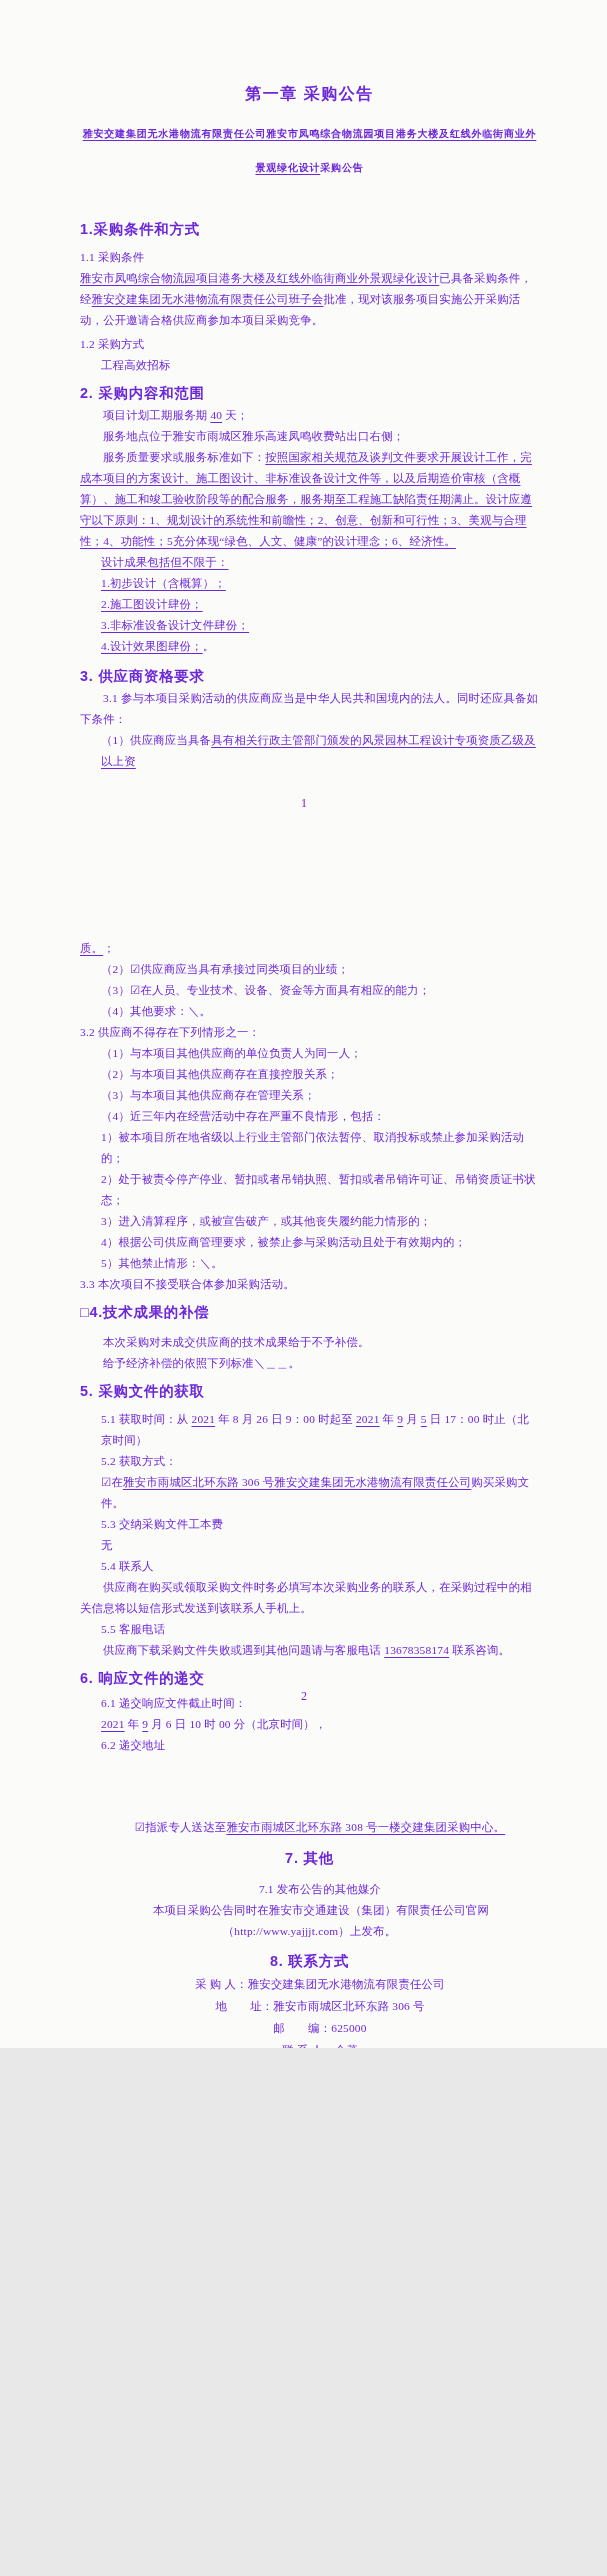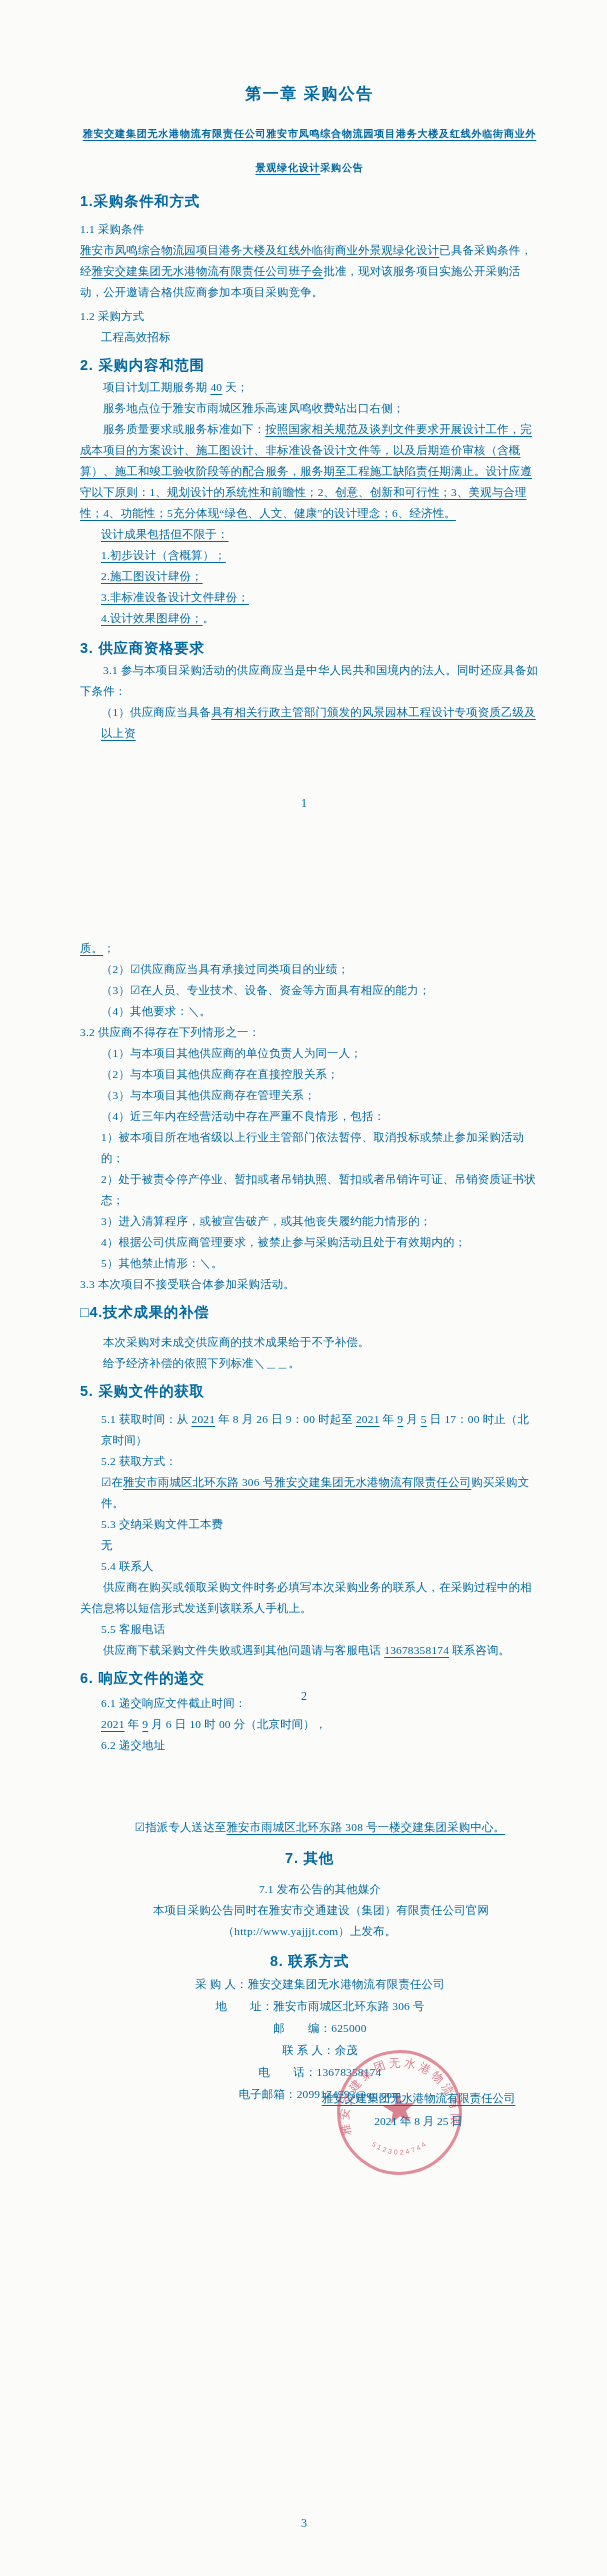--- a/index.html
+++ b/index.html
@@ -1,40 +1,40 @@
 <!DOCTYPE html>
 <html style="font-size:12px"><head>
 <meta charset="utf-8">
 <style>
   html,body{margin:0;padding:0;background:#e8e8e8;}
   .doc{
-    position:relative;width:608px;height:2576px;margin:0 auto;
+    position:relative;width:608px;height:2048px;margin:0 auto;
     background:#fbfbfa;overflow:hidden;
     font-family:"Liberation Serif","DejaVu Serif",serif;
-    color:#0369a1;
+    color:#6d28d9;
   }
   .pg{position:absolute;left:80px;width:459px;}
   .pg1{top:82px;} .pg2{top:938px;} .pg3{top:1817px;text-align:center;}
   p{margin:0;font-size:11.4px;line-height:21px;letter-spacing:0.2px;}
   .chapter{font-size:16px;font-weight:bold;text-align:center;line-height:23px;
     font-family:"Liberation Sans","DejaVu Sans",sans-serif;letter-spacing:1.5px;margin-bottom:12px;}
   .doctitle{font-size:10px;font-weight:bold;text-align:center;line-height:34px;
     font-family:"Liberation Sans","DejaVu Sans",sans-serif;letter-spacing:0.8px;}
   .hd{font-size:14.4px;font-weight:bold;line-height:23px;letter-spacing:0.8px;
     font-family:"Liberation Sans","DejaVu Sans",sans-serif;}
   .u{text-decoration:underline;text-underline-offset:3px;text-decoration-thickness:0.8px;}
   .ind{padding-left:21px;}
   .ti{text-indent:23px;}
   .pageno{position:absolute;left:0;width:608px;text-align:center;font-size:12px;line-height:18px;}
   .pn1{top:794px;} .pn2{top:1687px;} .pn3{top:2514px;}
   .sign{position:absolute;right:64px;top:2087px;width:251px;text-align:center;
     font-size:11.4px;line-height:23px;z-index:2;}
   .stamp{position:absolute;left:331px;top:2044px;width:137px;height:137px;
     transform:rotate(-6deg);opacity:.85;z-index:1;}
-  .mt4{margin-top:3px;}.mt8{margin-top:6px;}.mt10{margin-top:7.6px;}.mt12{margin-top:9px;}.mt22{margin-top:5px;}
+  .mt4{margin-top:3px;}.mt8{margin-top:6px;}.mt10{margin-top:7.6px;}.mt12{margin-top:9px;}.mt22{margin-top:33px;}
 </style>
 </head>
 <body>
 
 <div class="doc">
 
   <div class="pg pg1">
     <div class="chapter">第一章  采购公告</div>
 
     <div class="doctitle"><span class="u">雅安交建集团无水港物流有限责任公司雅安市凤鸣综合物流园项目港务大楼及红线外临街商业外景观绿化设计</span><span>采购公告</span></div>

